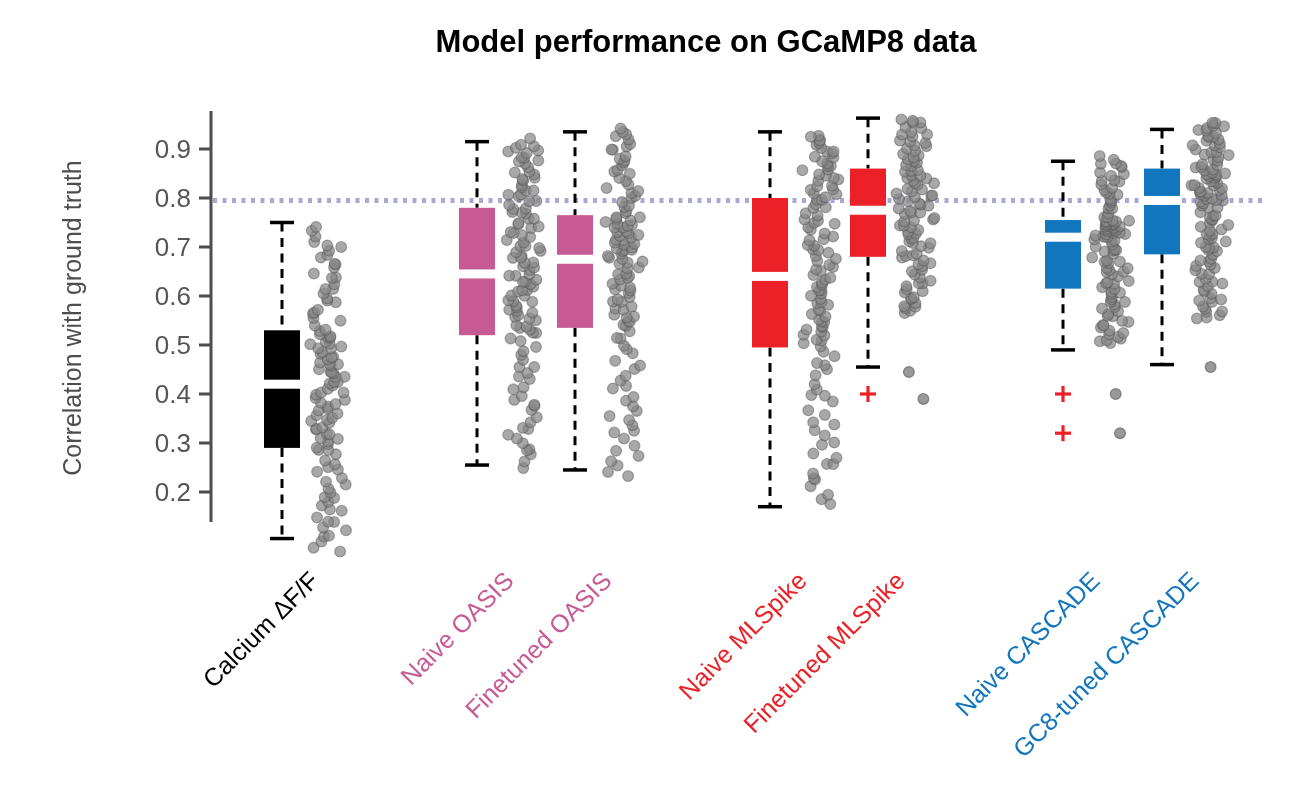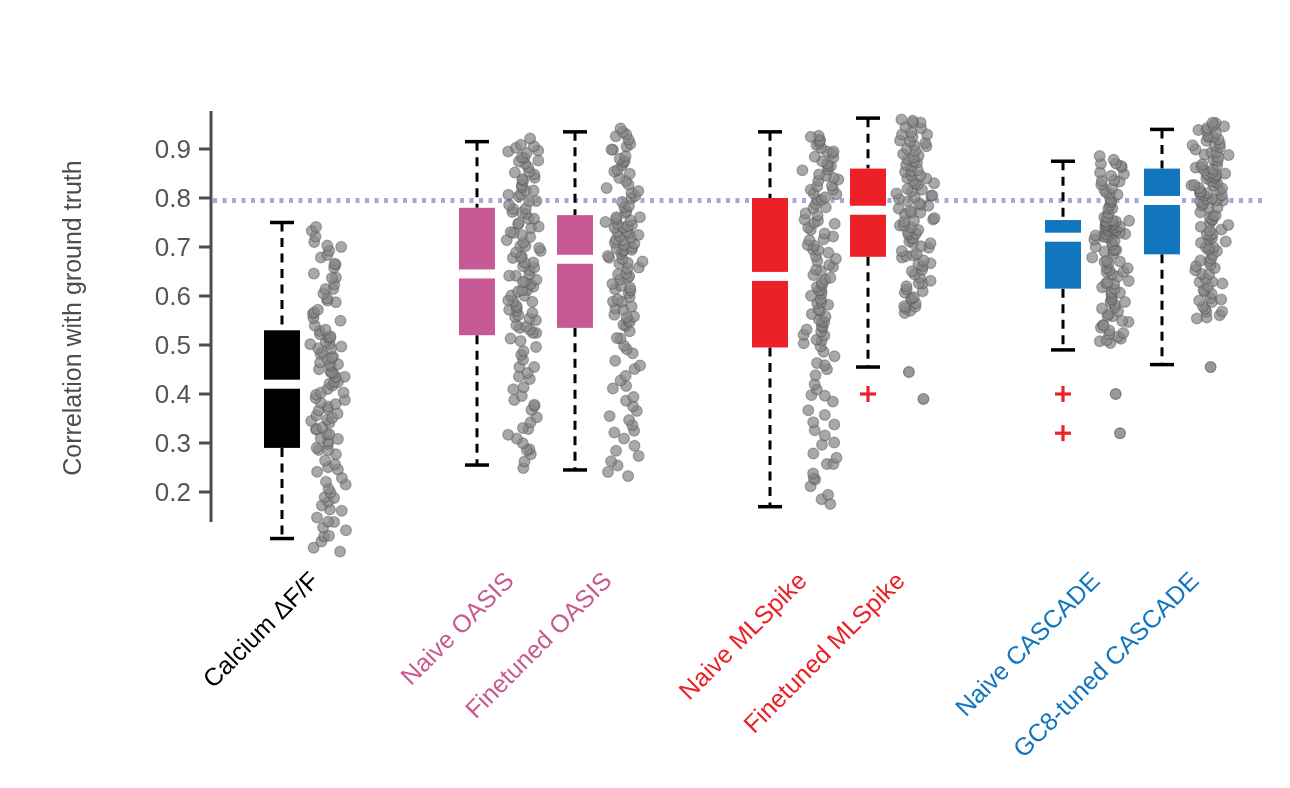--- a/index.html
+++ b/index.html
@@ -884,20 +884,21 @@
       <circle cx="1212.5" cy="122.8" r="5.4" fill="#878787" fill-opacity="0.72" stroke="#4f4f4f" stroke-opacity="0.45" stroke-width="1.2"></circle>
       <circle cx="1210.6" cy="367.1" r="5.4" fill="#878787" fill-opacity="0.85" stroke="#4f4f4f" stroke-opacity="0.6" stroke-width="1.2"></circle>
       <line x1="1162" y1="129.40000000000003" x2="1162" y2="168.60000000000002" stroke="#000" stroke-width="3" stroke-dasharray="9 6.5"></line>
       <line x1="1162" y1="254.34999999999997" x2="1162" y2="364.6" stroke="#000" stroke-width="3" stroke-dasharray="9 6.5"></line>
       <line x1="1150" y1="129.40000000000003" x2="1174" y2="129.40000000000003" stroke="#000" stroke-width="3.5"></line>
       <line x1="1150" y1="364.6" x2="1174" y2="364.6" stroke="#000" stroke-width="3.5"></line>
       <rect x="1144" y="168.60000000000002" width="36" height="85.74999999999994" fill="#1276be"></rect>
       <rect x="1143" y="195.95" width="38" height="9" fill="#ffffff"></rect>
     </svg>
 
+  <div class="chart-title">Model performance on GCaMP8 data</div>
   <div class="y-axis-title">Correlation with ground truth</div>
 
   <div class="x-tick-label" style="left: 304px; top: 566px; color: rgb(0, 0, 0);">Calcium ΔF/F</div>
   <div class="x-tick-label" style="left: 499px; top: 566px; color: rgb(199, 90, 148);">Naive OASIS</div>
   <div class="x-tick-label" style="left: 597px; top: 566px; color: rgb(199, 90, 148);">Finetuned OASIS</div>
   <div class="x-tick-label" style="left: 792px; top: 566px; color: rgb(236, 33, 39);">Naive MLSpike</div>
   <div class="x-tick-label" style="left: 890px; top: 566px; color: rgb(236, 33, 39);">Finetuned MLSpike</div>
   <div class="x-tick-label" style="left: 1085px; top: 566px; color: rgb(18, 118, 190);">Naive CASCADE</div>
   <div class="x-tick-label" style="left: 1184px; top: 566px; color: rgb(18, 118, 190);">GC8-tuned CASCADE</div>
 </div>

